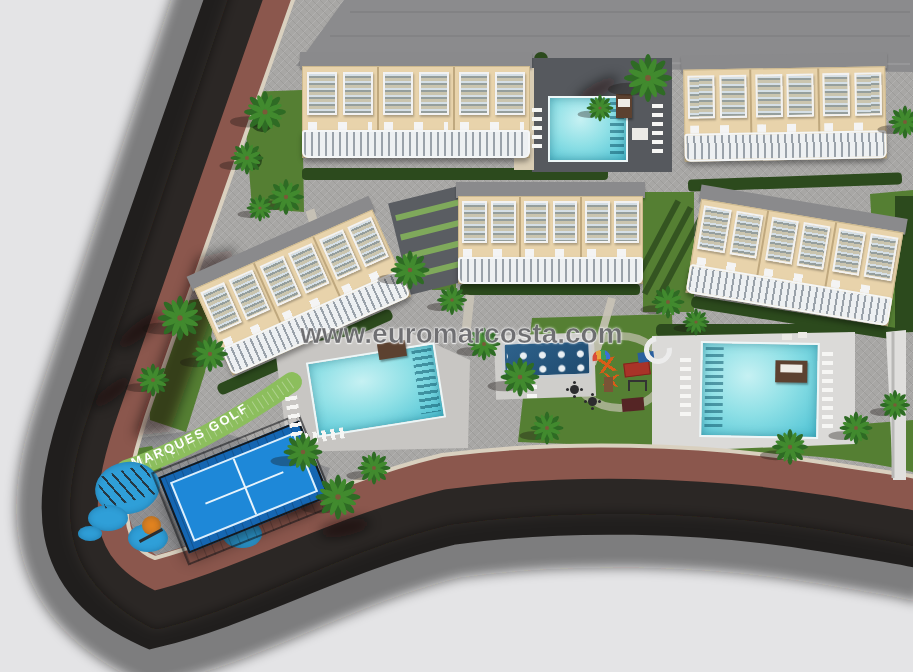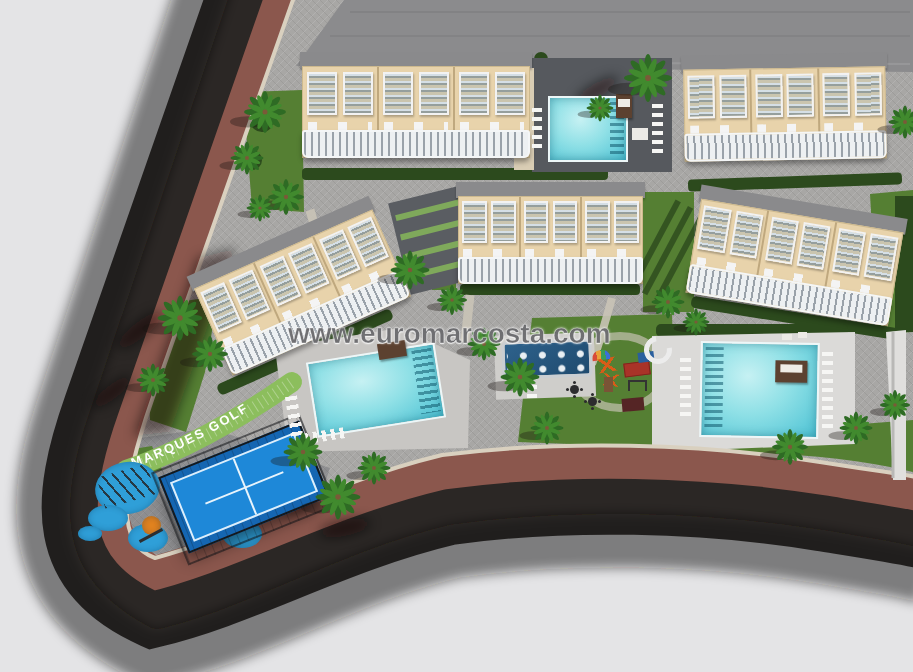--- a/index.html
+++ b/index.html
@@ -66,21 +66,21 @@
   .matblue{position:absolute;z-index:14;background:#2a5f9e;}
   .matdark{position:absolute;z-index:14;background:#552525;}
   .arch{position:absolute;z-index:14;border-radius:8px 8px 0 0;
      background:linear-gradient(90deg,#d84b3a 0 25%,#e8a13a 25% 50%,#3a9e58 50% 75%,#3a6fd8 75% 100%);}
   .bench{position:absolute;z-index:14;background:#7a5436;}
   .swing{position:absolute;z-index:14;border:2px solid #333;border-bottom:none;}
   .climbers{position:absolute;z-index:14;background:repeating-linear-gradient(65deg,#24262a 0 2px,rgba(0,0,0,0) 2px 9px);opacity:.85;}
   .seesaw{position:absolute;z-index:14;background:#2c2e30;}
 
   
-  .watermark{position:absolute;z-index:60;left:288px;top:318px;width:320px;text-align:center;
+  .watermark{position:absolute;z-index:60;left:300px;top:318px;width:320px;text-align:center;
      font-size:28px;font-weight:bold;letter-spacing:0px;color:rgba(80,80,84,.82);
      text-shadow:0 0 3px rgba(255,255,255,.95),0 1px 1px rgba(255,255,255,.6);
      -webkit-text-stroke:.6px rgba(255,255,255,.55);}
 </style>
 </head>
 <body>
 
 <div class="scene">
 
   <svg width="913" height="672" viewBox="0 0 913 672" style="z-index:0;">

